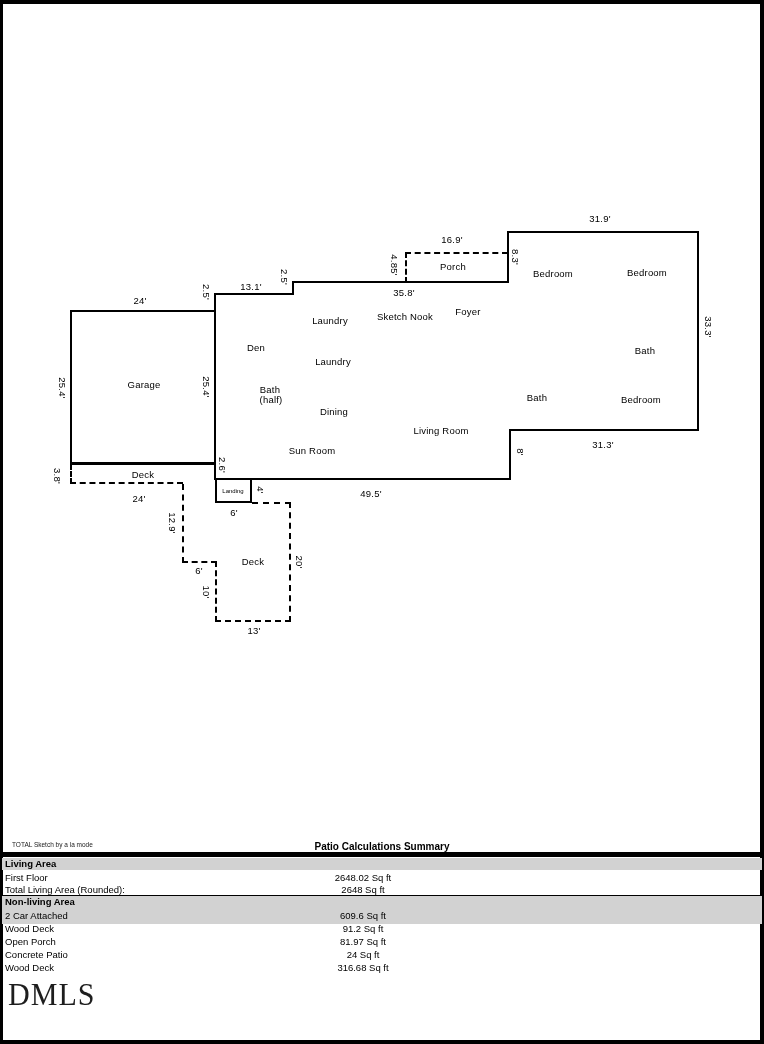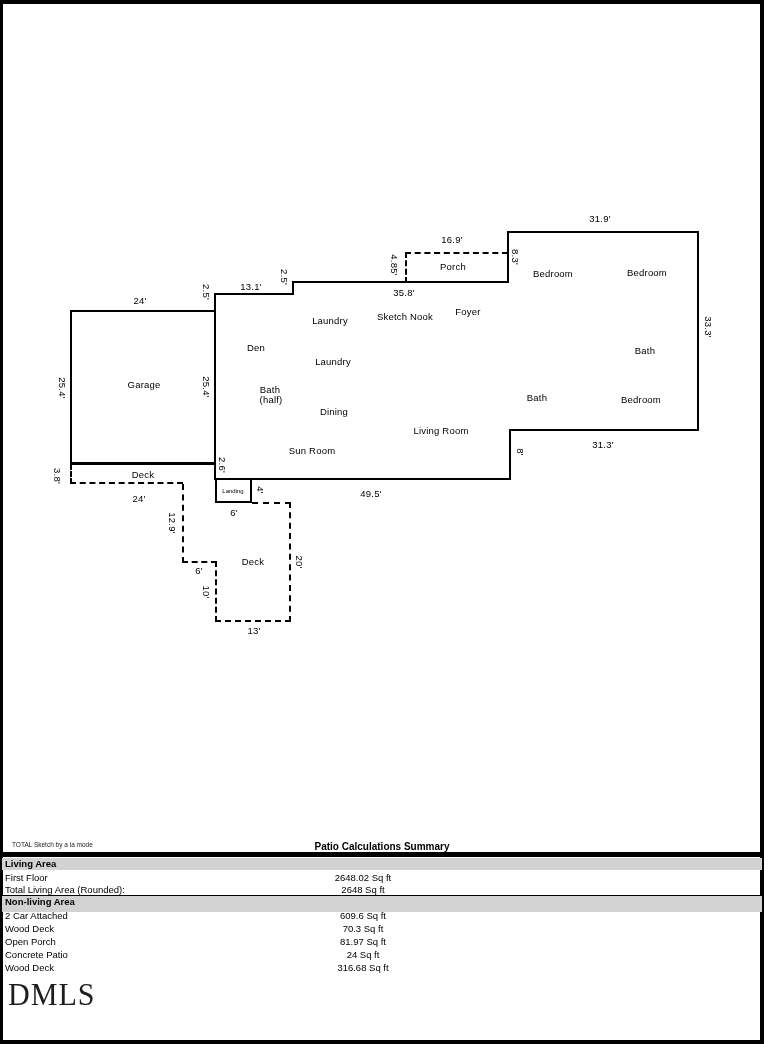--- a/index.html
+++ b/index.html
@@ -130,29 +130,29 @@
     <div class="row" style="top:871px">
       <span class="rlabel">First Floor</span>
       <span class="rvalue">2648.02 Sq ft</span>
     </div>
     <div class="row bold" style="top:883px">
       <span class="rlabel">Total Living Area (Rounded):</span>
       <span class="rvalue">2648 Sq ft</span>
     </div>
 
     <div class="hline" style="top:895px"></div>
-    <div class="band" style="top:896px;height:16px">Non-living Area</div>
+    <div class="band" style="top:896px;height:28px">Non-living Area</div>
 
     <div class="row" style="top:909px">
       <span class="rlabel">2 Car Attached</span>
       <span class="rvalue">609.6 Sq ft</span>
     </div>
     <div class="row" style="top:922px">
       <span class="rlabel">Wood Deck</span>
-      <span class="rvalue">70.3 Sq ft</span>
+      <span class="rvalue">91.2 Sq ft</span>
     </div>
     <div class="row" style="top:935px">
       <span class="rlabel">Open Porch</span>
       <span class="rvalue">81.97 Sq ft</span>
     </div>
     <div class="row" style="top:948px">
       <span class="rlabel">Concrete Patio</span>
       <span class="rvalue">24 Sq ft</span>
     </div>
     <div class="row" style="top:961px">

